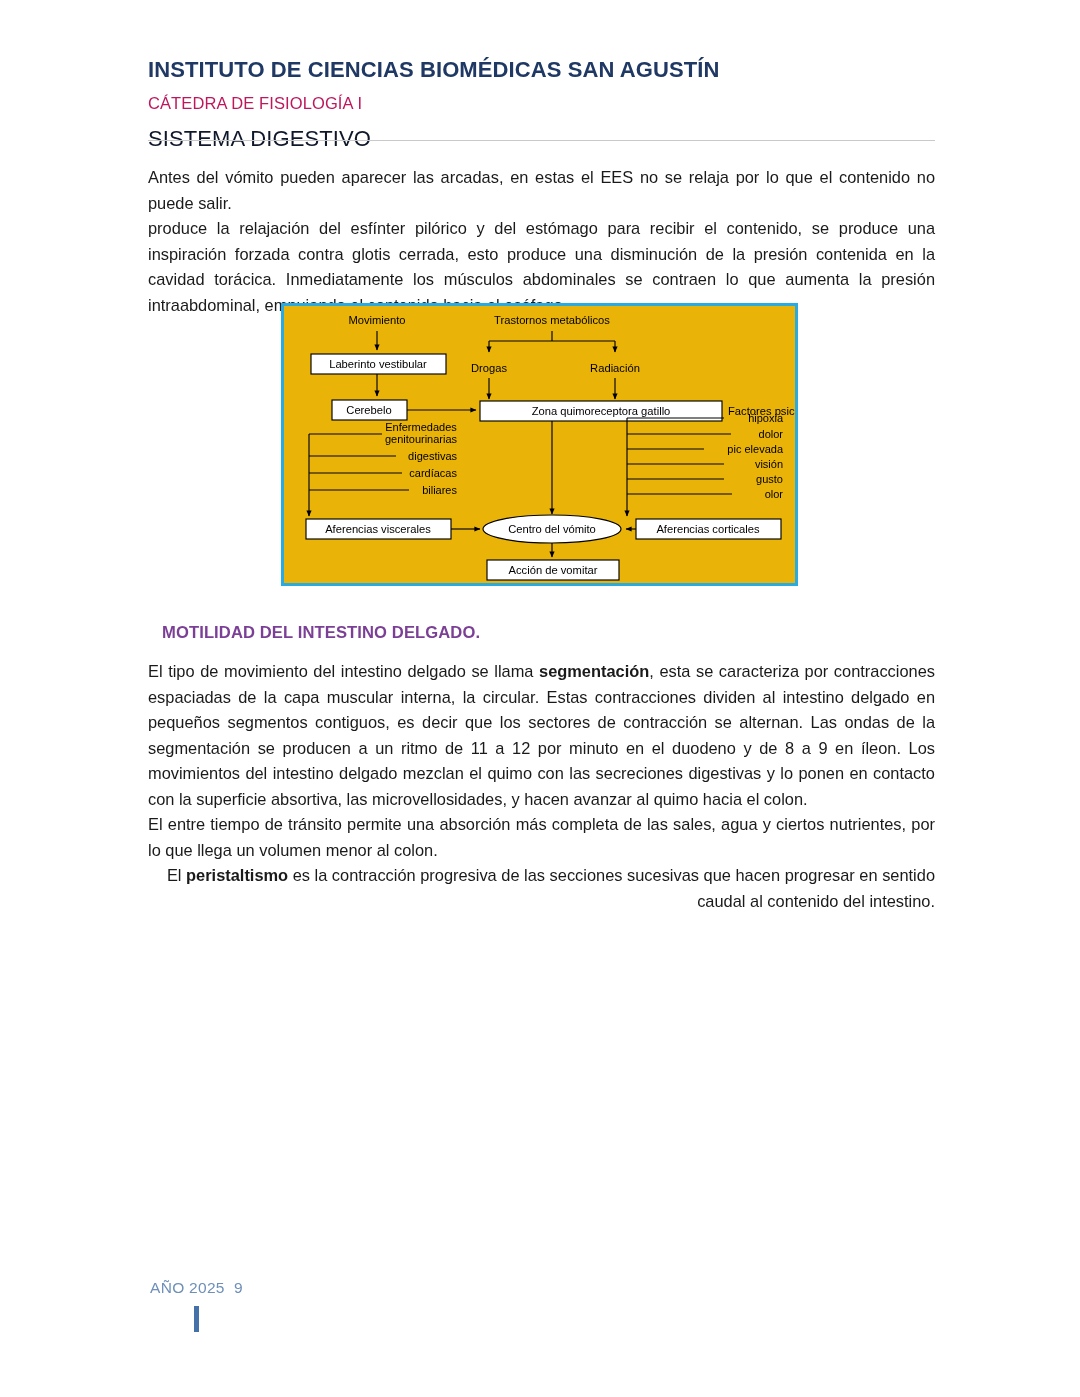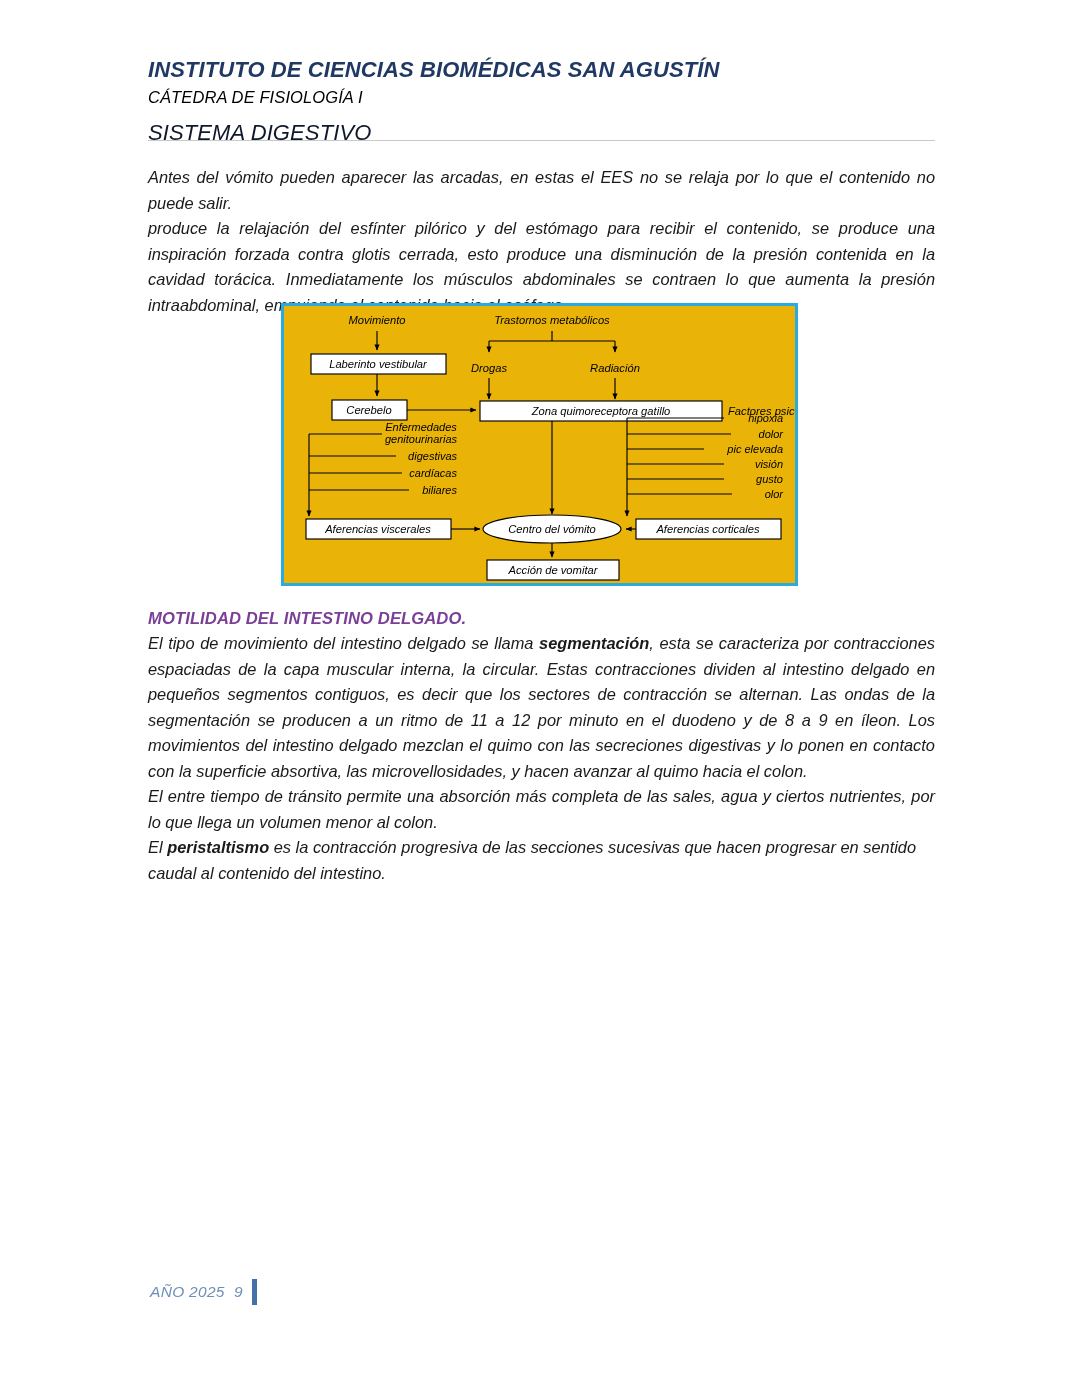--- a/index.html
+++ b/index.html
@@ -14,43 +14,42 @@
     font-family: "Liberation Sans", sans-serif;
     color: #1a1a1a;
     position: relative;
     overflow: hidden;
   }
   .page {
     position: relative;
     width: 1080px;
     height: 1350px;
     box-sizing: border-box;
-    font-style: italic;
   }
 
   
   .header {
     position: absolute;
     left: 148px;
     top: 56px;
     width: 787px;
   }
   .header-title {
     font-size: 22px;
     font-weight: bold;
     color: #1F3864;
     letter-spacing: 0.1px;
     line-height: 1.25;
     white-space: nowrap;
   }
   .header-sub1 {
     font-size: 16.5px;
-    color: #000000;
+    color: #be185d;
     line-height: 1.45;
-    margin-top: 2px;
+    margin-top: 8px;
     letter-spacing: 0.1px;
   }
   .header-sub2 {
     font-size: 22px;
     color: #0f172a;
     line-height: 1.45;
     margin-top: 8px;
     letter-spacing: 0.1px;
   }
   .header-rule {
@@ -70,25 +69,25 @@
     width: 787px;
   }
   p.body {
     margin: 0;
     font-size: 16.4px;
     line-height: 25.5px;
     text-align: justify;
     text-justify: inter-word;
     color: #1a1a1a;
   }
-  p.body.last-left { text-align: left; }
+  p.body.last-left { text-align: right; }
   b, .bold { font-weight: bold; }
 
   .section-head {
-    margin: 0;
+    margin: 14px;
     font-size: 16.6px;
     font-weight: bold;
     color: #7B3F96;
     line-height: 25px;
     letter-spacing: 0.1px;
   }
 
   
   .diagram-wrap {
     position: absolute;
@@ -115,20 +114,21 @@
   }
 
   
   .footer {
     position: absolute;
     left: 150px;
     top: 1279px;
     display: flex;
     align-items: center;
     gap: 9px;
+    flex-direction: column;
   }
   .footer-text {
     font-size: 15.5px;
     color: #6E8FB8;
     letter-spacing: 0.3px;
     white-space: pre;
   }
   .footer-bar {
     width: 5px;
     height: 26px;

